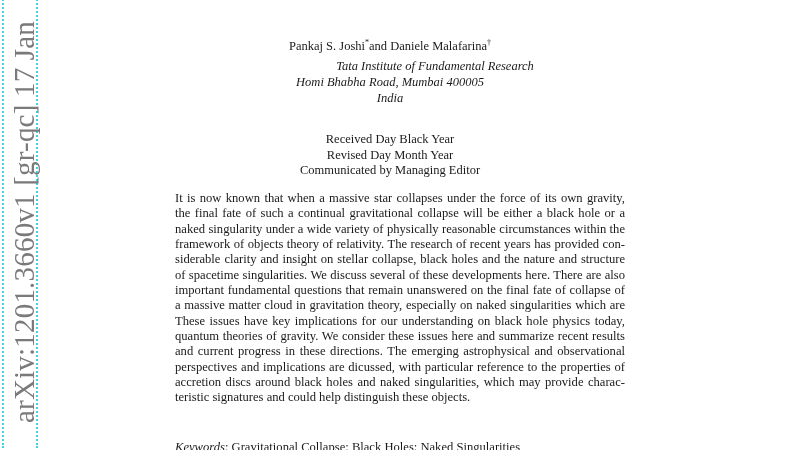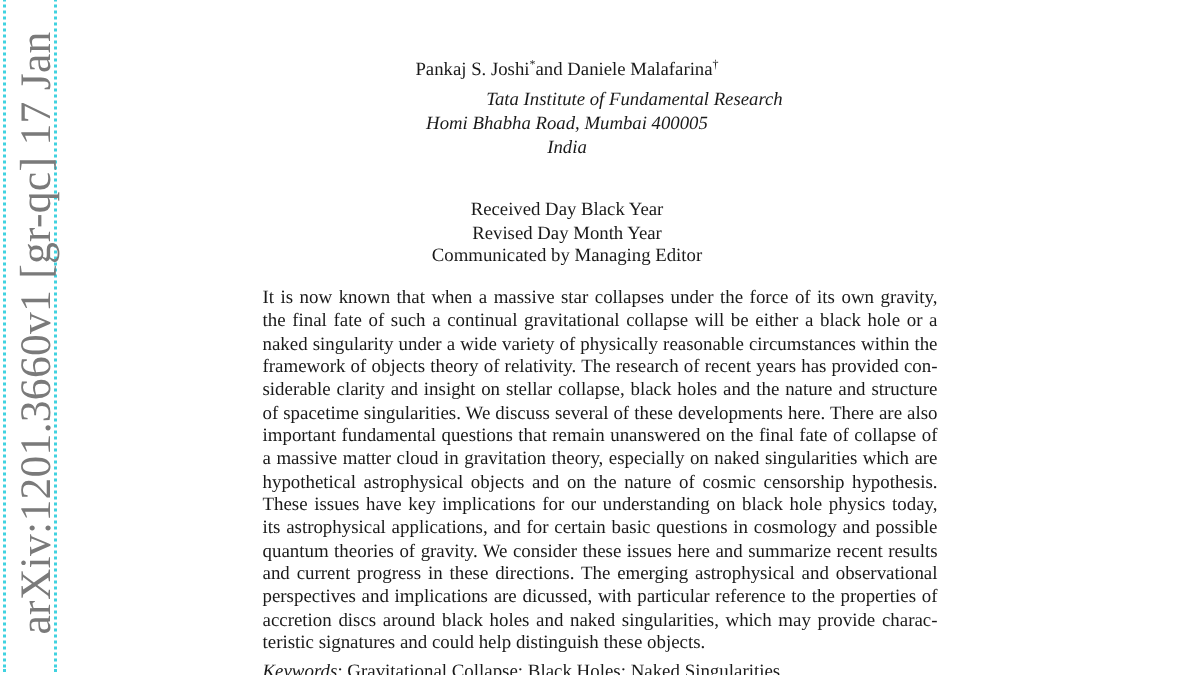--- a/index.html
+++ b/index.html
@@ -15,21 +15,21 @@
   .arxiv-stamp {
     position:absolute; left:21px; top:0; height:450px; width:0;
   }
   .arxiv-stamp span {
     position:absolute; left:0; top:0;
     transform-origin:0 0;
     transform: translate(-13px, 423px) rotate(-90deg);
     white-space:nowrap; font-family:"Liberation Serif", serif;
     font-size:29px; color:#7a7a7a; letter-spacing:0.2px;
   }
-  .center { position:absolute; left:4px; width:748px; text-align:center; }
+  .center { position:absolute; left:16px; width:748px; text-align:center; }
   .authors { top:38px; font-size:12.5px; font-family:"Liberation Serif", serif; }
   .authors sup { font-size:8px; }
   .affil { font-style:italic; font-size:12.5px; line-height:16px; font-family:"Liberation Serif", serif; }
   .affil1 { top:58px;margin-left:45px; }
   .affil2 { top:74px; }
   .affil3 { top:90px; }
   .rcv { font-size:12.5px; line-height:16px; font-family:"Liberation Serif", serif; }
   .rcv1 { top:131px; }
   .rcv2 { top:147px; }
   .rcv3 { top:162px; }
@@ -68,23 +68,21 @@
 
 <div class="abstract">
   <span class="ln">It is now known that when a massive star collapses under the force of its own gravity,</span>
   <span class="ln">the final fate of such a continual gravitational collapse will be either a black hole or a</span>
   <span class="ln">naked singularity under a wide variety of physically reasonable circumstances within the</span>
   <span class="ln">framework of objects theory of relativity. The research of recent years has provided con-</span>
   <span class="ln">siderable clarity and insight on stellar collapse, black holes and the nature and structure</span>
   <span class="ln">of spacetime singularities. We discuss several of these developments here. There are also</span>
   <span class="ln">important fundamental questions that remain unanswered on the final fate of collapse of</span>
   <span class="ln">a massive matter cloud in gravitation theory, especially on naked singularities which are</span>
-  <span class="ln">hypothetical astrophysical objects and on the nature of cosmic censorship hypothesis.</span>
   <span class="ln">These issues have key implications for our understanding on black hole physics today,</span>
-  <span class="ln">its astrophysical applications, and for certain basic questions in cosmology and possible</span>
   <span class="ln">quantum theories of gravity. We consider these issues here and summarize recent results</span>
   <span class="ln">and current progress in these directions. The emerging astrophysical and observational</span>
   <span class="ln">perspectives and implications are dicussed, with particular reference to the properties of</span>
   <span class="ln">accretion discs around black holes and naked singularities, which may provide charac-</span>
   <span class="ln last">teristic signatures and could help distinguish these objects.</span>
 </div>
 
 <div class="keywords">
   <span class="kwlabel">Keywords</span><span>: Gravitational Collapse; Black Holes; Naked Singularities</span>
 </div>

